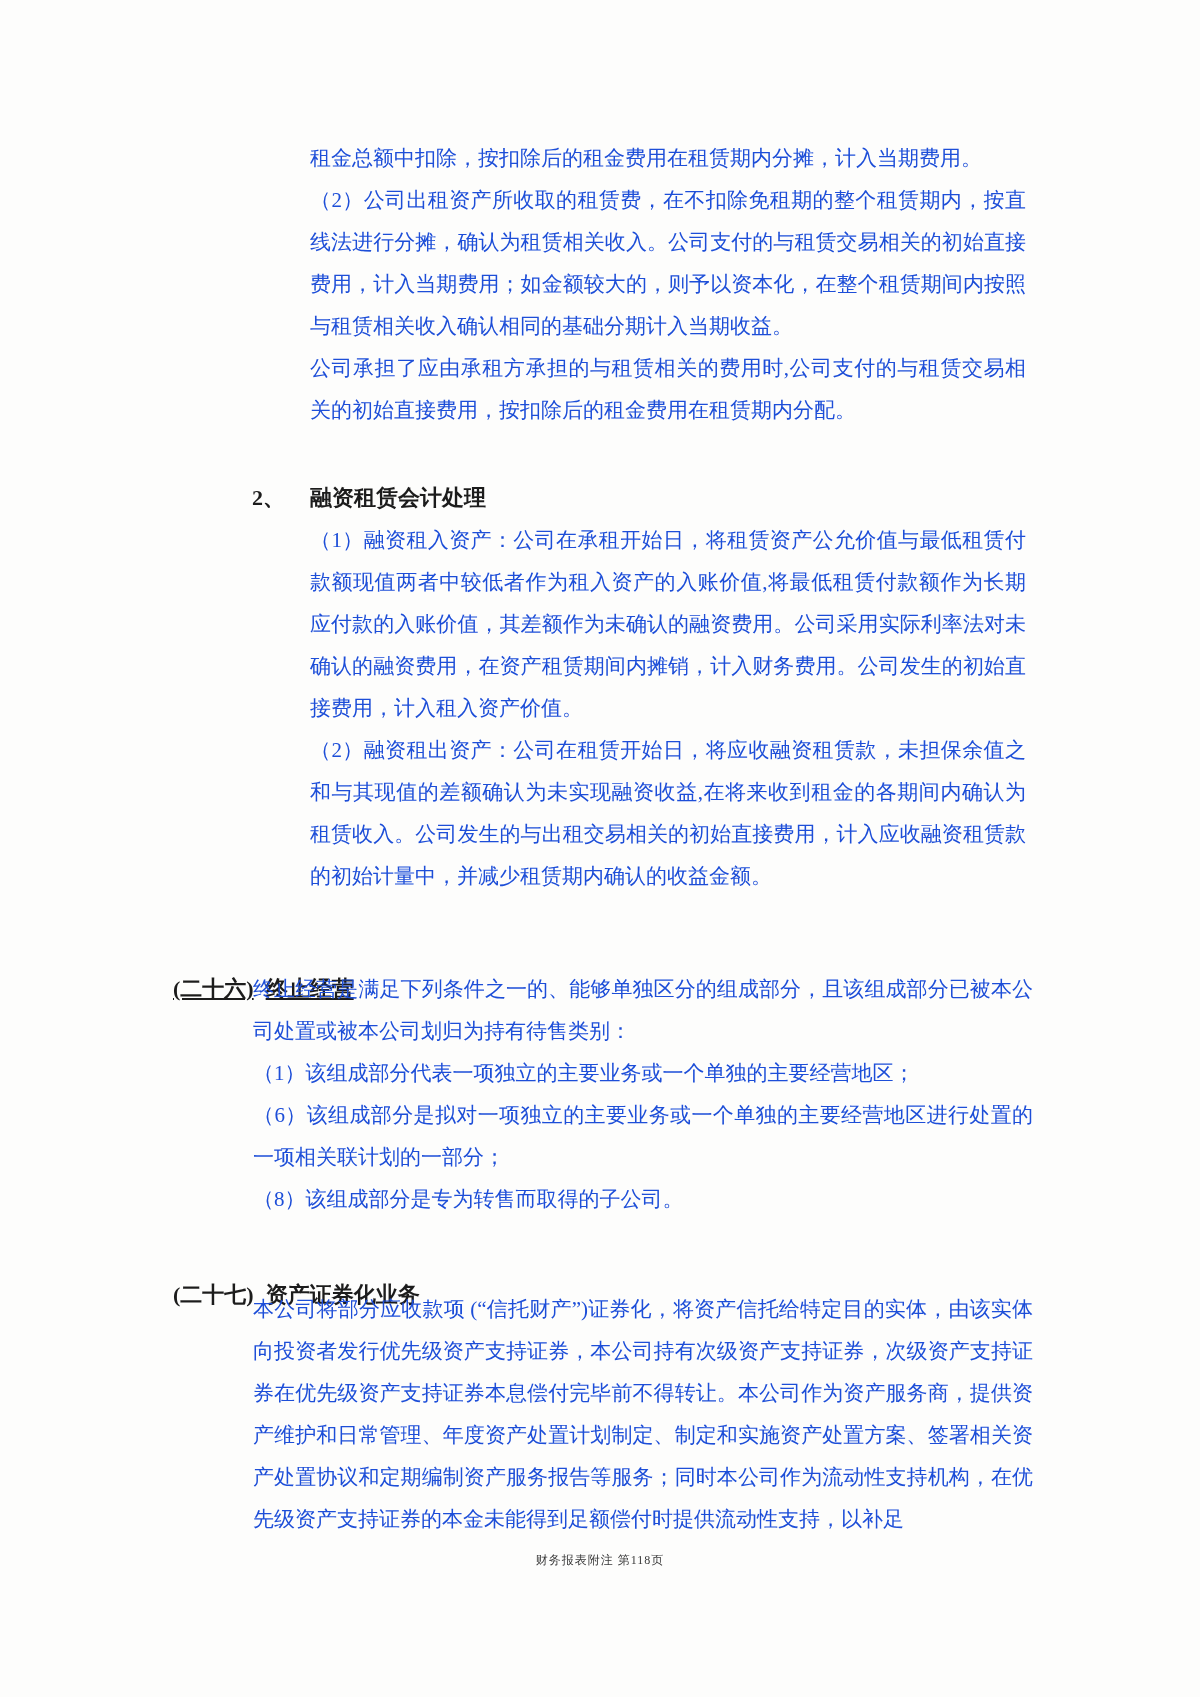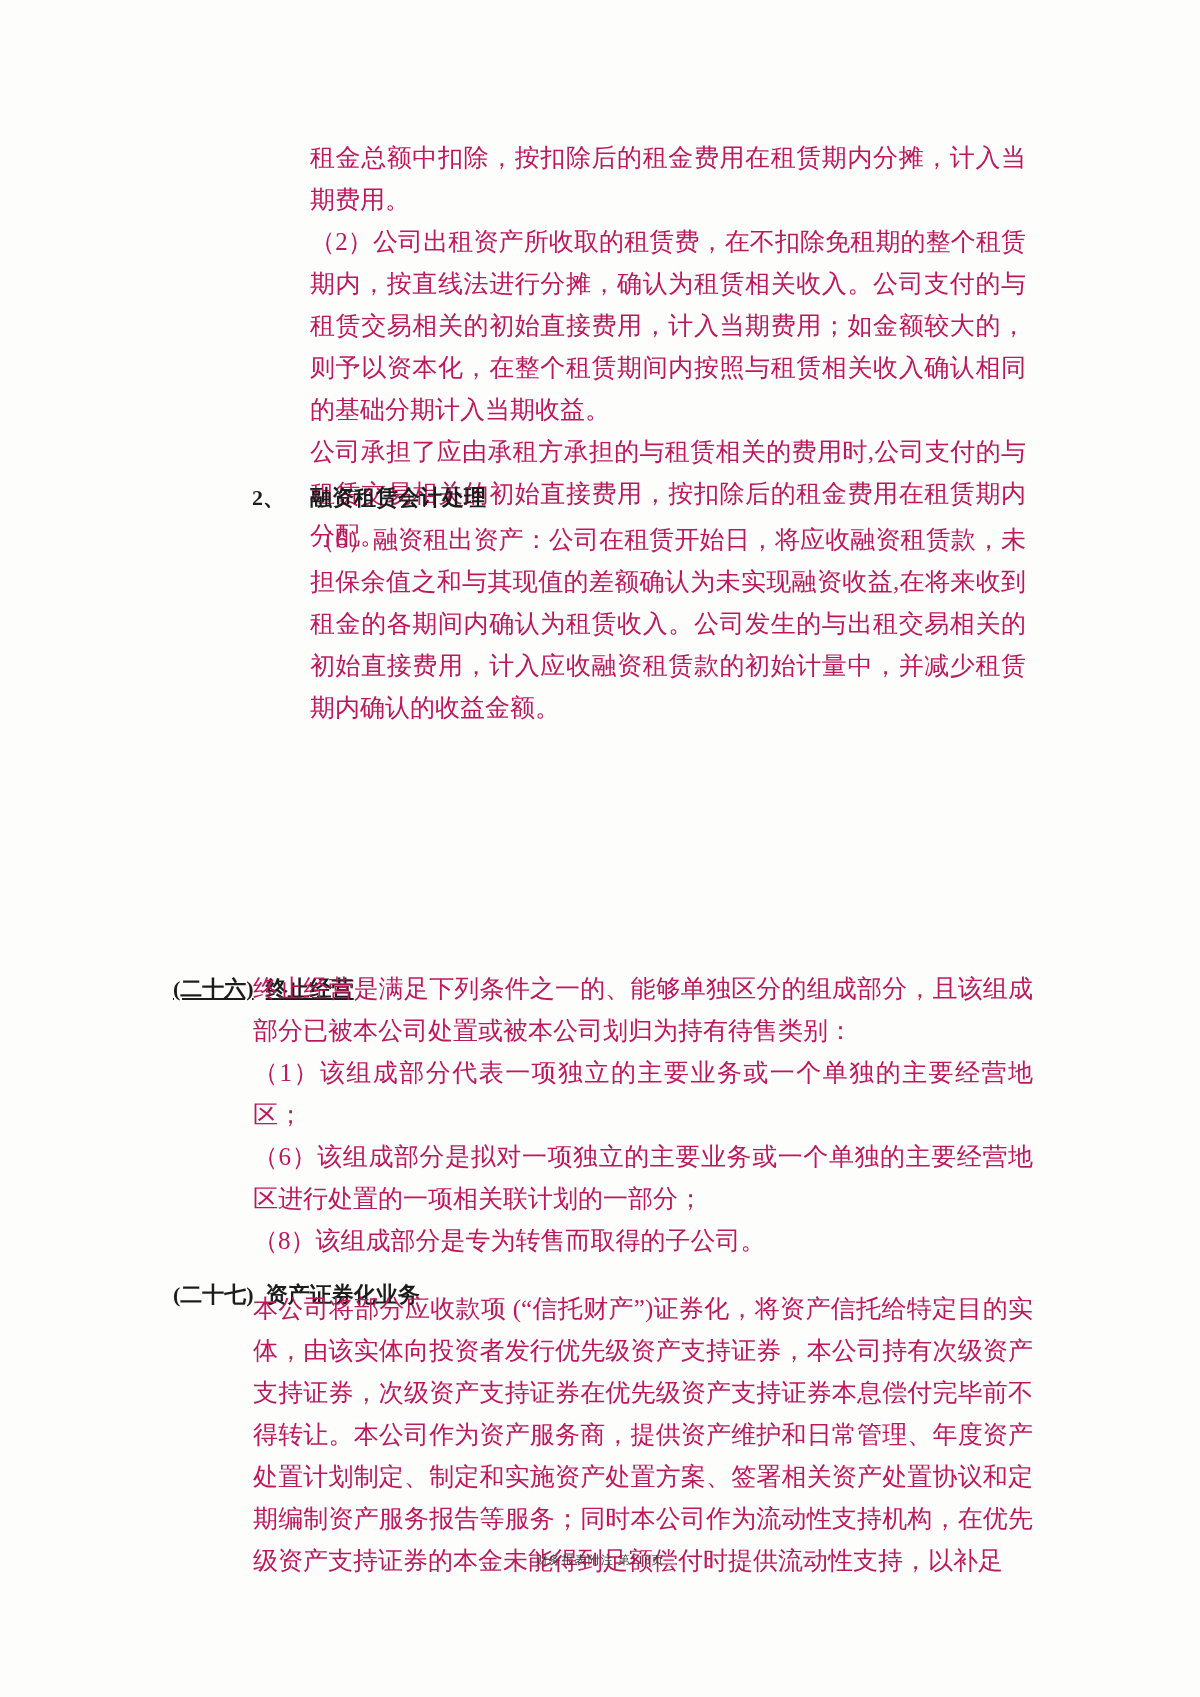--- a/index.html
+++ b/index.html
@@ -7,24 +7,24 @@
     position:relative;
     width:1200px;height:1697px;
     margin:0 auto;
     background:#fdfdfc;
     font-family:"Liberation Serif","DejaVu Serif",serif;
     color:#2e2e2e;
     overflow:hidden;
   }
   .block{position:absolute;}
   .body-text{
-    font-size:25px;
+    font-size:21px;
     line-height:42px;
     text-align:justify;
-    color:#be185d;
+    color:#1d4ed8;
   }
   .body-text p{margin:0;padding:0;}
   .heading{
     font-weight:bold;
     color:#1c1c1c;
     font-size:22px;
     line-height:42px;
     white-space:nowrap;
   }
   .sub-heading{display:flex;}
@@ -49,21 +49,22 @@
     <p>（2）公司出租资产所收取的租赁费，在不扣除免租期的整个租赁期内，按直线法进行分摊，确认为租赁相关收入。公司支付的与租赁交易相关的初始直接费用，计入当期费用；如金额较大的，则予以资本化，在整个租赁期间内按照与租赁相关收入确认相同的基础分期计入当期收益。</p>
     <p>公司承担了应由承租方承担的与租赁相关的费用时,公司支付的与租赁交易相关的初始直接费用，按扣除后的租金费用在租赁期内分配。</p>
   </div>
 
   <div class="block heading sub-heading" style="left:252px;top:477px;">
     <span class="num">2、</span>
     <span>融资租赁会计处理</span>
   </div>
 
   <div class="block body-text" style="left:310px;top:519px;width:716px;">
-    <p>（6）融资租出资产：公司在租赁开始日，将应收融资租赁款，未担保余值之和与其现值的差额确认为未实现融资收益,在将来收到租金的各期间内确认为租赁收入。公司发生的与出租交易相关的初始直接费用，计入应收融资租赁款的初始计量中，并减少租赁期内确认的收益金额。</p>
+    <p>（1）融资租入资产：公司在承租开始日，将租赁资产公允价值与最低租赁付款额现值两者中较低者作为租入资产的入账价值,将最低租赁付款额作为长期应付款的入账价值，其差额作为未确认的融资费用。公司采用实际利率法对未确认的融资费用，在资产租赁期间内摊销，计入财务费用。公司发生的初始直接费用，计入租入资产价值。</p>
+    <p>（2）融资租出资产：公司在租赁开始日，将应收融资租赁款，未担保余值之和与其现值的差额确认为未实现融资收益,在将来收到租金的各期间内确认为租赁收入。公司发生的与出租交易相关的初始直接费用，计入应收融资租赁款的初始计量中，并减少租赁期内确认的收益金额。</p>
   </div>
 
   <div class="block heading sec-heading" style="left:173px;top:968px;text-decoration:underline;">
     <span class="num">(二十六)</span><span>终止经营</span>
   </div>
 
   <div class="block body-text" style="left:253px;top:968px;width:780px;">
     <p>终止经营是满足下列条件之一的、能够单独区分的组成部分，且该组成部分已被本公司处置或被本公司划归为持有待售类别：</p>
     <p>（1）该组成部分代表一项独立的主要业务或一个单独的主要经营地区；</p>
     <p>（6）该组成部分是拟对一项独立的主要业务或一个单独的主要经营地区进行处置的一项相关联计划的一部分；</p>

